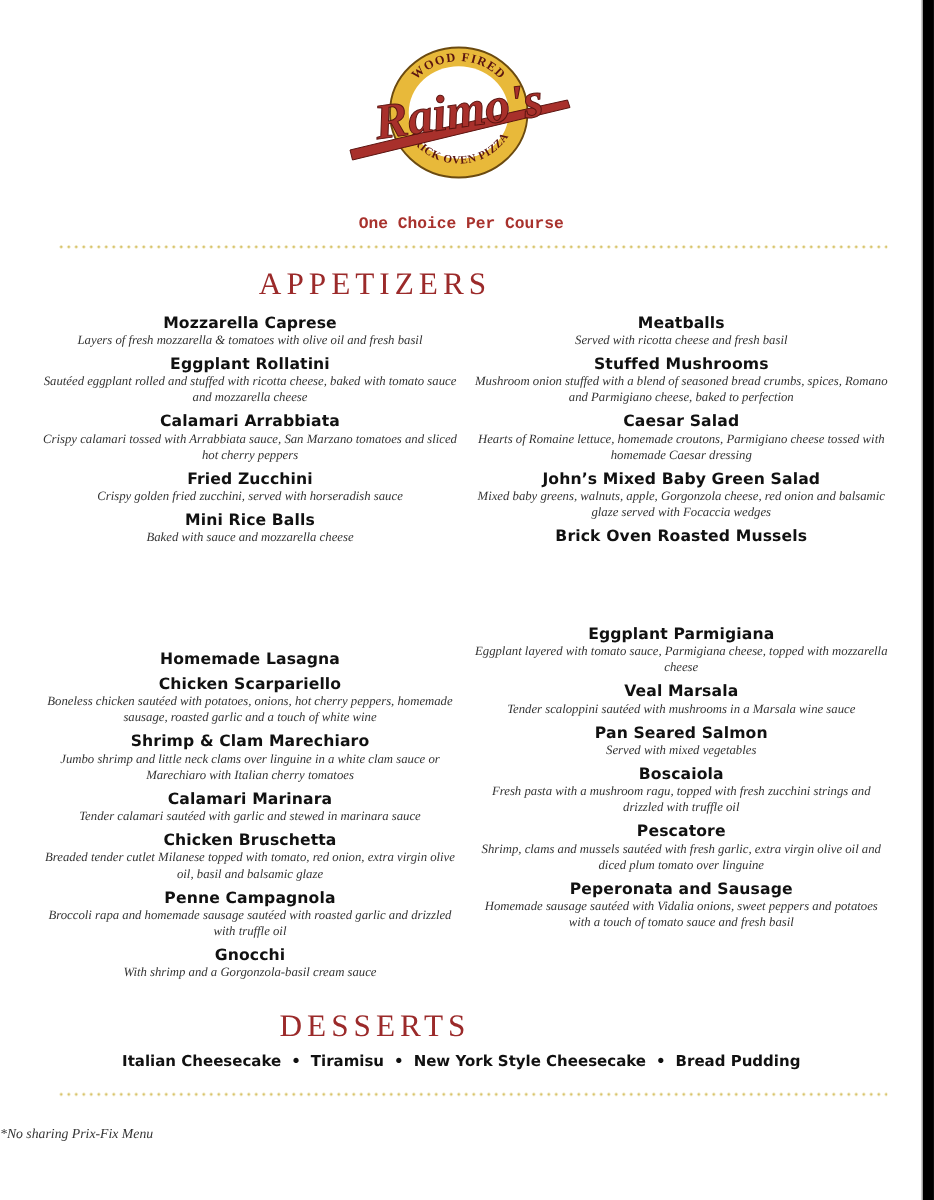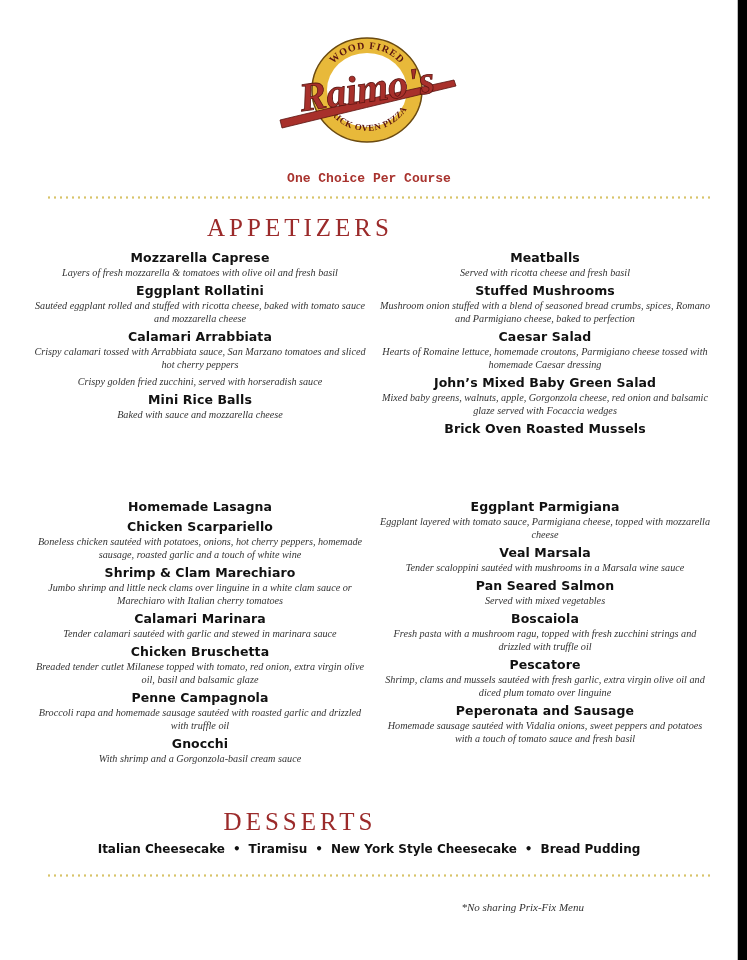--- a/index.html
+++ b/index.html
@@ -35,22 +35,22 @@
     .item-desc {
       font-family: "Liberation Serif", serif; font-style: italic; font-size: 10.2px;
       color: #333; line-height: 13px; padding: 0 4px;
     }
     .desserts-line {
       position: absolute; top: 842px; left: 0; width: 738px; text-align: center;
       font-family: "DejaVu Sans", sans-serif; font-weight: bold; font-size: 12px; color: #111;
     }
     .desserts-line .sep { margin: 0 8px; }
     .footnote {
-      position: absolute; top: 901px; left: 0; width: 584px; text-align: right;
-      font-family: "Liberation Serif", serif; font-style: italic; font-size: 11px; color: #333; padding-left: 20px;
+      position: absolute; top: 901px; left: 0; width: 584px; text-align: left;
+      font-family: "Liberation Serif", serif; font-style: italic; font-size: 11px; color: #333;
     }
   </style>
 </head>
 <body>
 
 <div class="page">
 
   <svg class="logo" viewBox="0 0 190 120">
     <ellipse cx="95" cy="60" rx="55" ry="52" fill="#e8b93a" stroke="#6b4a10" stroke-width="1.5"></ellipse>
     <ellipse cx="95" cy="60" rx="40" ry="37" fill="#ffffff"></ellipse>
@@ -78,20 +78,21 @@
       </div>
     <div class="item">
         <div class="item-name">Eggplant Rollatini</div>
         <div class="item-desc">Sautéed eggplant rolled and stuffed with ricotta cheese, baked with tomato sauce and mozzarella cheese</div>
       </div>
     <div class="item">
         <div class="item-name">Calamari Arrabbiata</div>
         <div class="item-desc">Crispy calamari tossed with Arrabbiata sauce, San Marzano tomatoes and sliced hot cherry peppers</div>
       </div>
     <div class="item">
+        <div class="item-name">Fried Zucchini</div>
         <div class="item-desc">Crispy golden fried zucchini, served with horseradish sauce</div>
       </div>
     <div class="item">
         <div class="item-name">Mini Rice Balls</div>
         <div class="item-desc">Baked with sauce and mozzarella cheese</div>
       </div>
   </div>
 
   <div class="col right" style="top:250px;">
     <div class="item">
@@ -110,21 +111,21 @@
         <div class="item-name">John’s Mixed Baby Green Salad</div>
         <div class="item-desc">Mixed baby greens, walnuts, apple, Gorgonzola cheese, red onion and balsamic glaze served with Focaccia wedges</div>
       </div>
     <div class="item">
         <div class="item-name">Brick Oven Roasted Mussels</div>
         <div class="item-desc"></div>
       </div>
   </div>
 
 
-  <div class="col left" style="top:499px;">
+  <div class="col left" style="top:519px;">
     <div class="item">
         <div class="item-name">Homemade Lasagna</div>
         <div class="item-desc"></div>
       </div>
     <div class="item">
         <div class="item-name">Chicken Scarpariello</div>
         <div class="item-desc">Boneless chicken sautéed with potatoes, onions, hot cherry peppers, homemade sausage, roasted garlic and a touch of white wine</div>
       </div>
     <div class="item">
         <div class="item-name">Shrimp &amp; Clam Marechiaro</div>

